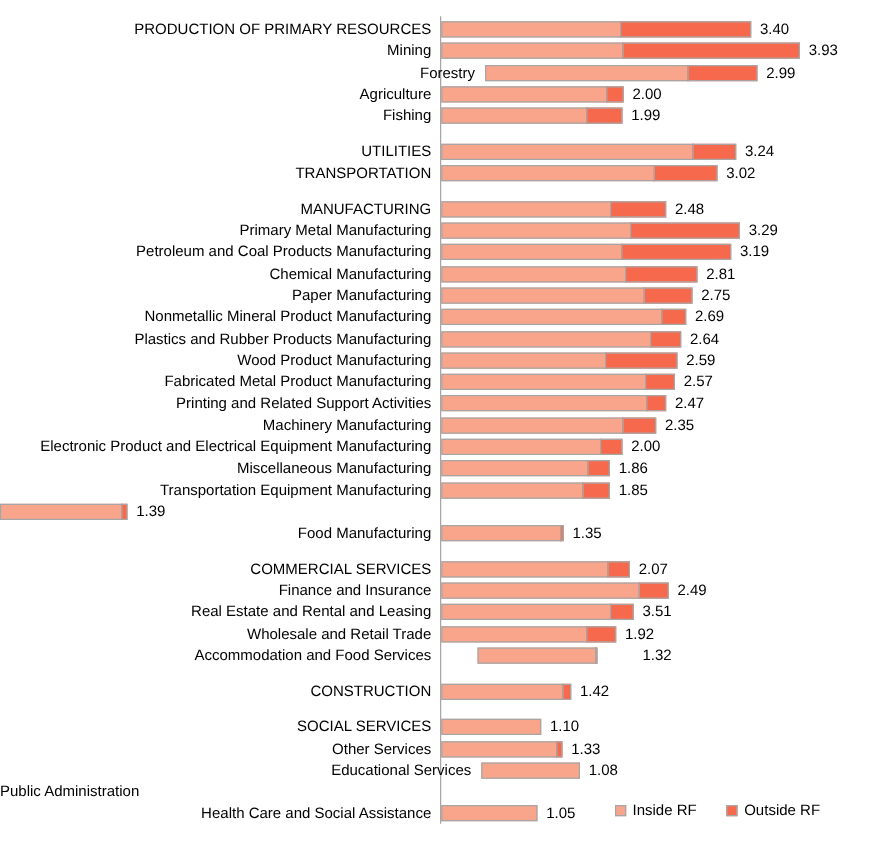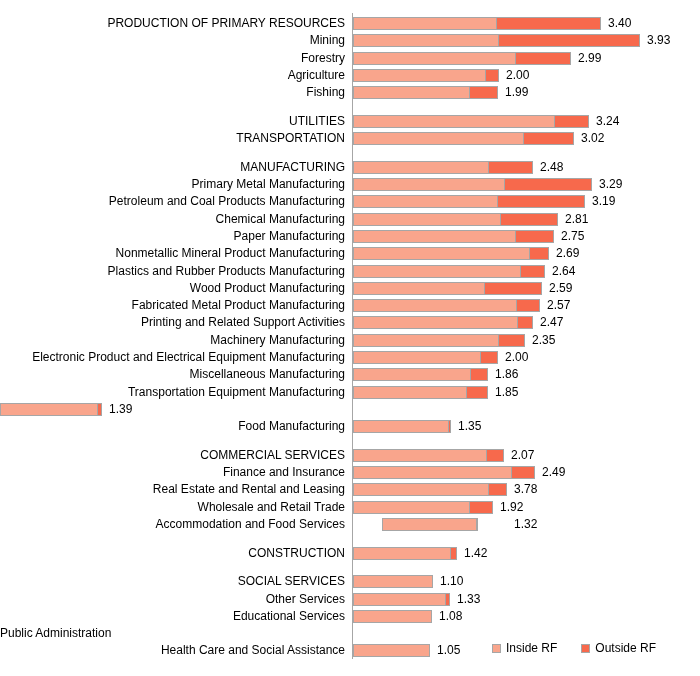--- a/index.html
+++ b/index.html
@@ -34,21 +34,21 @@
         <div class="value-label">3.40</div>
       </div>
       <div class="bar-row" style="top: 34px;">
         <div class="row-label">Mining</div>
         <div class="bar-track">
           <div class="seg inside" style="width: 146px; background: rgb(249, 165, 140);"></div>
           <div class="seg outside" style="width: 142px; background: rgb(247, 105, 76);"></div>
         </div>
         <div class="value-label">3.93</div>
       </div>
-      <div class="bar-row" style="top: 52px;">
+      <div class="bar-row" style="top: 52px; padding-left: 35px;">
         <div class="row-label">Forestry</div>
         <div class="bar-track">
           <div class="seg inside" style="width: 163px; background: rgb(249, 165, 140);"></div>
           <div class="seg outside" style="width: 56px; background: rgb(247, 105, 76);"></div>
         </div>
         <div class="value-label">2.99</div>
       </div>
       <div class="bar-row" style="top: 69px;">
         <div class="row-label">Agriculture</div>
         <div class="bar-track">
@@ -223,21 +223,21 @@
           <div class="seg outside" style="width: 24px; background: rgb(247, 105, 76);"></div>
         </div>
         <div class="value-label">2.49</div>
       </div>
       <div class="bar-row" style="top: 483px;">
         <div class="row-label">Real Estate and Rental and Leasing</div>
         <div class="bar-track">
           <div class="seg inside" style="width: 136px; background: rgb(249, 165, 140);"></div>
           <div class="seg outside" style="width: 19px; background: rgb(247, 105, 76);"></div>
         </div>
-        <div class="value-label">3.78</div>
+        <div class="value-label">3.51</div>
       </div>
       <div class="bar-row" style="top: 501px;">
         <div class="row-label">Wholesale and Retail Trade</div>
         <div class="bar-track">
           <div class="seg inside" style="width: 117px; background: rgb(249, 165, 140);"></div>
           <div class="seg outside" style="width: 24px; background: rgb(247, 105, 76);"></div>
         </div>
         <div class="value-label">1.92</div>
       </div>
       <div class="bar-row" style="top: 518px; gap: 29px;">
@@ -264,21 +264,21 @@
         <div class="value-label">1.10</div>
       </div>
       <div class="bar-row" style="top: 593px;">
         <div class="row-label">Other Services</div>
         <div class="bar-track">
           <div class="seg inside" style="width: 93px; background: rgb(249, 165, 140);"></div>
           <div class="seg outside" style="width: 5px; background: rgb(247, 105, 76);"></div>
         </div>
         <div class="value-label">1.33</div>
       </div>
-      <div class="bar-row" style="top: 610px;">
+      <div class="bar-row" style="top: 610px; margin-left: 32px;">
         <div class="row-label">Educational Services</div>
         <div class="bar-track">
           <div class="seg inside" style="width: 79px; background: rgb(249, 165, 140);"></div>
         </div>
         <div class="value-label">1.08</div>
       </div>
       <div class="bar-row" style="top: 627px; flex-direction: column;">
         <div class="row-label">Public Administration</div>
         <div class="bar-track">
           <div class="seg inside" style="width: 78px; background: rgb(249, 165, 140);"></div>

